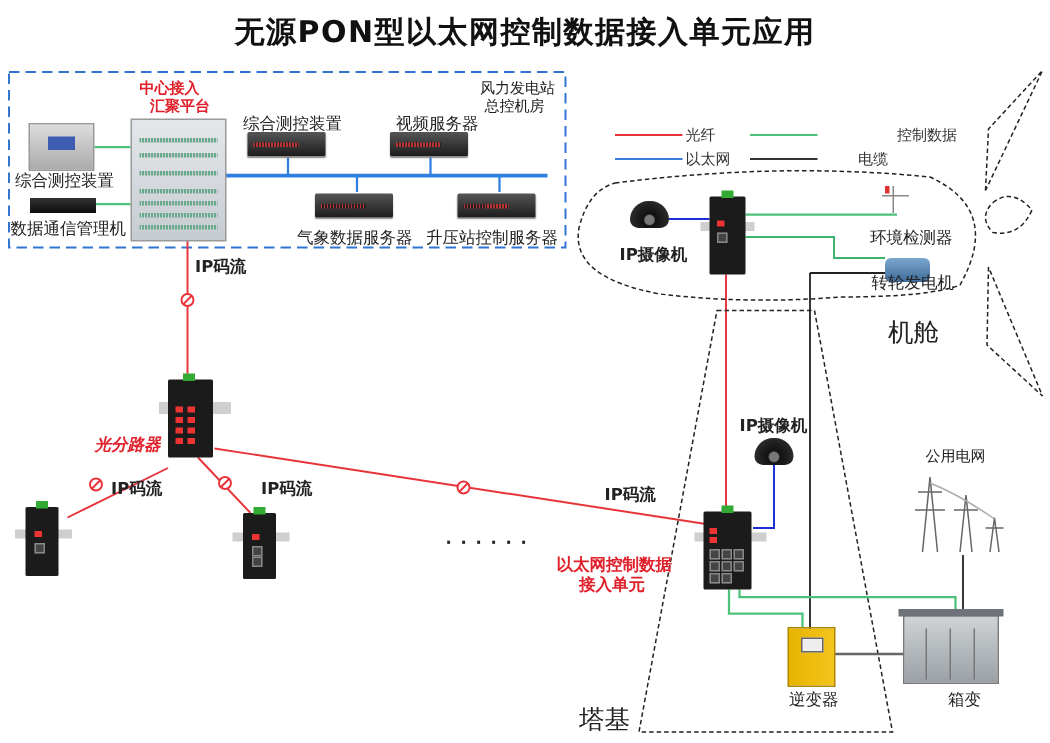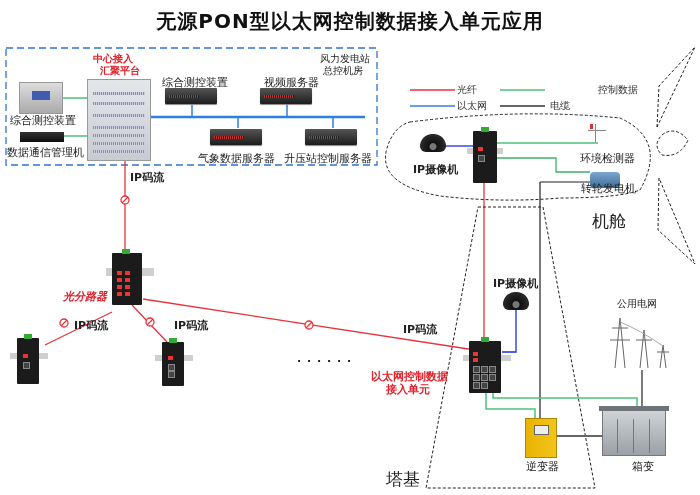--- a/index.html
+++ b/index.html
@@ -93,21 +93,21 @@
     <path d="M 615 368 L 620 318 L 625 368 M 612 328 L 628 328 M 610 340 L 630 340"></path>
     <path d="M 640 368 L 644 330 L 648 368 M 636 340 L 652 340"></path>
     <path d="M 660 368 L 663 345 L 666 368 M 657 352 L 669 352"></path>
     <path d="M 620 322 Q 640 330 663 346" stroke="#aaa"></path>
   </g>
 </svg>
 
 <span class="leg" style="left:457px;top:83px;text-align:right;">光纤</span>
 <span class="leg" style="left:457px;top:99px;">以太网</span>
 <span class="leg" style="left:550px;top:83px;margin-left:48px;">控制数据</span>
-<span class="leg" style="left:550px;top:99px;text-align:center;">电缆</span>
+<span class="leg" style="left:572px;top:99px;text-align:center;">电缆</span>
 
 <span class="lbl" style="left:320px;top:52px;font-size:10px;">风力发电站</span>
 <span class="lbl" style="left:323px;top:64px;font-size:10px;">总控机房</span>
 <span class="lbl red" style="left:93px;top:52px;font-size:10px;">中心接入</span>
 <span class="lbl red" style="left:100px;top:64px;font-size:10px;">汇聚平台</span>
 
 <div class="chassis">
   <div class="row" style="top:12px;"></div>
     <div class="row" style="top:22px;"></div>
   <div class="row" style="top:34px;"></div>

